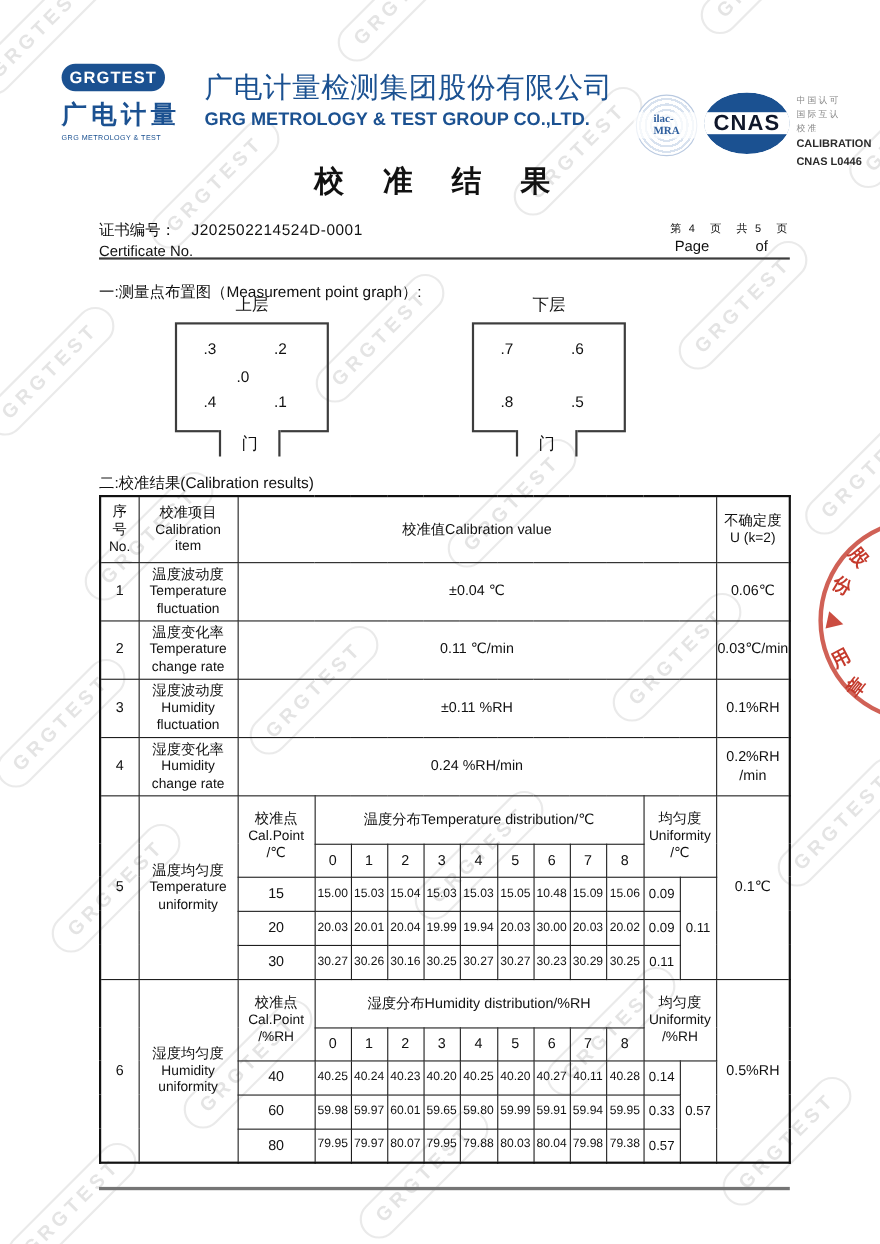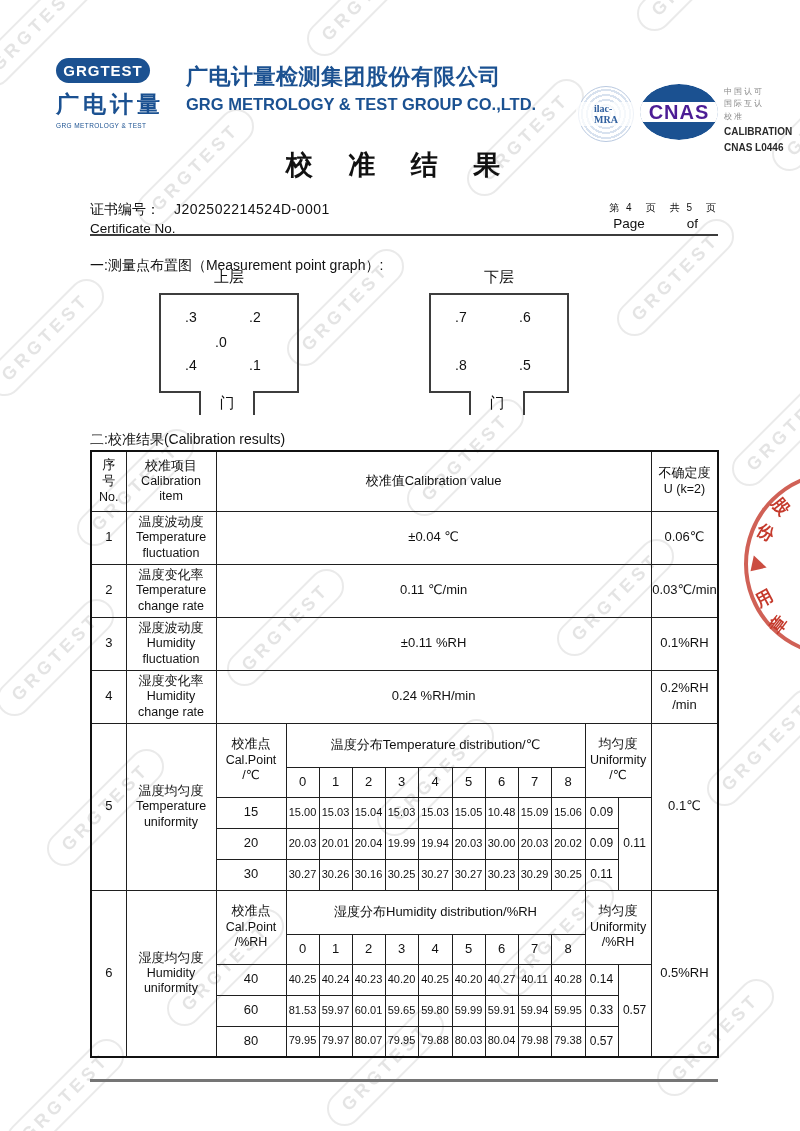--- a/index.html
+++ b/index.html
@@ -11,30 +11,30 @@
       color:rgba(185,185,185,.38);border-radius:28px;padding:5px 16px;font-size:18px;
       font-weight:bold;letter-spacing:4px;white-space:nowrap;}
   .content{position:absolute;inset:0;z-index:1;}
   
   .logo{position:absolute;left:56px;top:58px;width:126px;}
   .logo-badge{display:block;width:94px;height:25px;line-height:25px;text-align:center;
       background:#1b5191;color:#fff;border-radius:13px;font-weight:bold;font-size:15px;letter-spacing:1px;}
   .logo-cn{margin-top:6px;color:#1b5191;font-size:23px;font-weight:bold;letter-spacing:4px;white-space:nowrap;}
   .logo-en{margin-top:2px;color:#1b5191;font-size:6.5px;letter-spacing:.4px;white-space:nowrap;}
   .company{position:absolute;left:186px;top:62px;width:390px;}
-  .company-cn{color:#1b5191;font-size:22px;font-weight:bold;letter-spacing:.5px;white-space:nowrap;}
+  .company-cn{color:#1b5191;font-size:26px;font-weight:normal;letter-spacing:.5px;white-space:nowrap;}
   .company-en{color:#1b5191;font-size:16.5px;font-weight:bold;margin-top:3px;white-space:nowrap;}
   .ilac{position:absolute;left:578px;top:86px;width:54px;height:54px;border-radius:50%;
       border:1px solid #b9c9e0;background:repeating-radial-gradient(circle at 50% 50%,#ffffff 0 3px,#d8e2ef 3px 5px);
       display:flex;align-items:center;justify-content:center;}
   .ilac span{font-size:10px;font-weight:bold;color:#2f5f9e;background:rgba(255,255,255,.75);padding:1px 18px;border-radius:3px;font-family:Liberation Serif, serif;}
   .cnas{position:absolute;left:640px;top:84px;width:78px;height:56px;border-radius:50%;overflow:hidden;}
   .cnas-bg{position:absolute;inset:0;background:#1b5191;border-radius:50%;}
   .cnas-band{position:absolute;left:-6px;right:-6px;top:18px;height:20px;background:#fff;}
-  .cnas-label{position:absolute;left:0;right:0;top:17px;text-align:center;font-size:20px;font-weight:bold;color:#4c1d95;letter-spacing:1px;}
+  .cnas-label{position:absolute;left:0;right:0;top:17px;text-align:center;font-size:20px;font-weight:bold;color:#0f172a;letter-spacing:1px;}
   .accred-text{position:absolute;left:724px;top:86px;width:76px;}
   .accred-cn{font-size:8px;color:#8a8a8a;line-height:1.55;letter-spacing:2px;}
   .accred-en{font-size:10px;font-weight:bold;color:#2b2b2b;line-height:1.35;margin-top:2px;}
   
   .title{position:absolute;left:0;right:0;top:147px;text-align:center;}
   .title-cn{font-size:27px;font-weight:bold;letter-spacing:14px;}
   .title-en{font-size:21px;font-weight:bold;letter-spacing:1px;margin-top:1px;}
   .certrow{position:absolute;left:90px;width:628px;top:201px;height:33px;border-bottom:2.5px solid #3c3c3c;
       display:flex;justify-content:space-between;}
   .cert-left .l1{font-size:14px;}
@@ -388,21 +388,21 @@
         <td class="v">40.25</td>
         <td class="v">40.20</td>
         <td class="v">40.27</td>
         <td class="v">40.11</td>
         <td class="v">40.28</td>
         <td class="u2">0.14</td>
         <td rowspan="3" class="u2">0.57</td>
       </tr>
       <tr style="height:31px">
         <td class="pt">60</td>
-        <td class="v">81.53</td>
+        <td class="v">59.98</td>
         <td class="v">59.97</td>
         <td class="v">60.01</td>
         <td class="v">59.65</td>
         <td class="v">59.80</td>
         <td class="v">59.99</td>
         <td class="v">59.91</td>
         <td class="v">59.94</td>
         <td class="v">59.95</td>
         <td class="u2">0.33</td>
       </tr>

